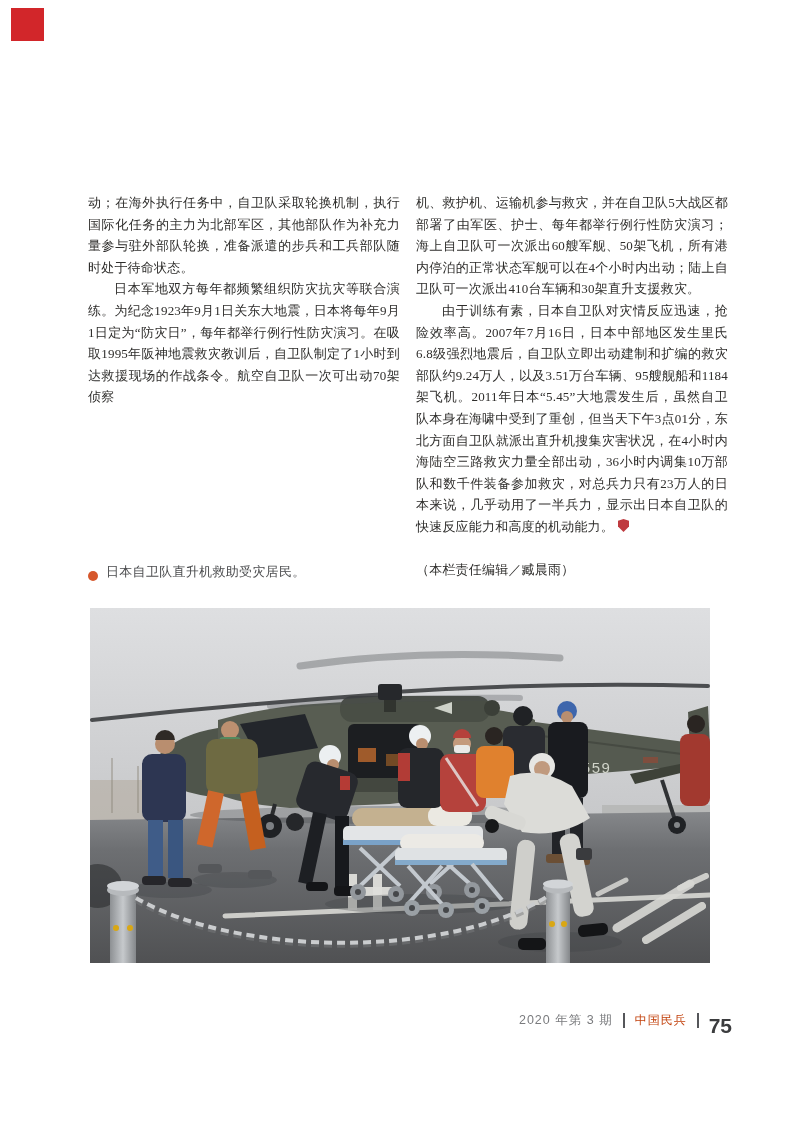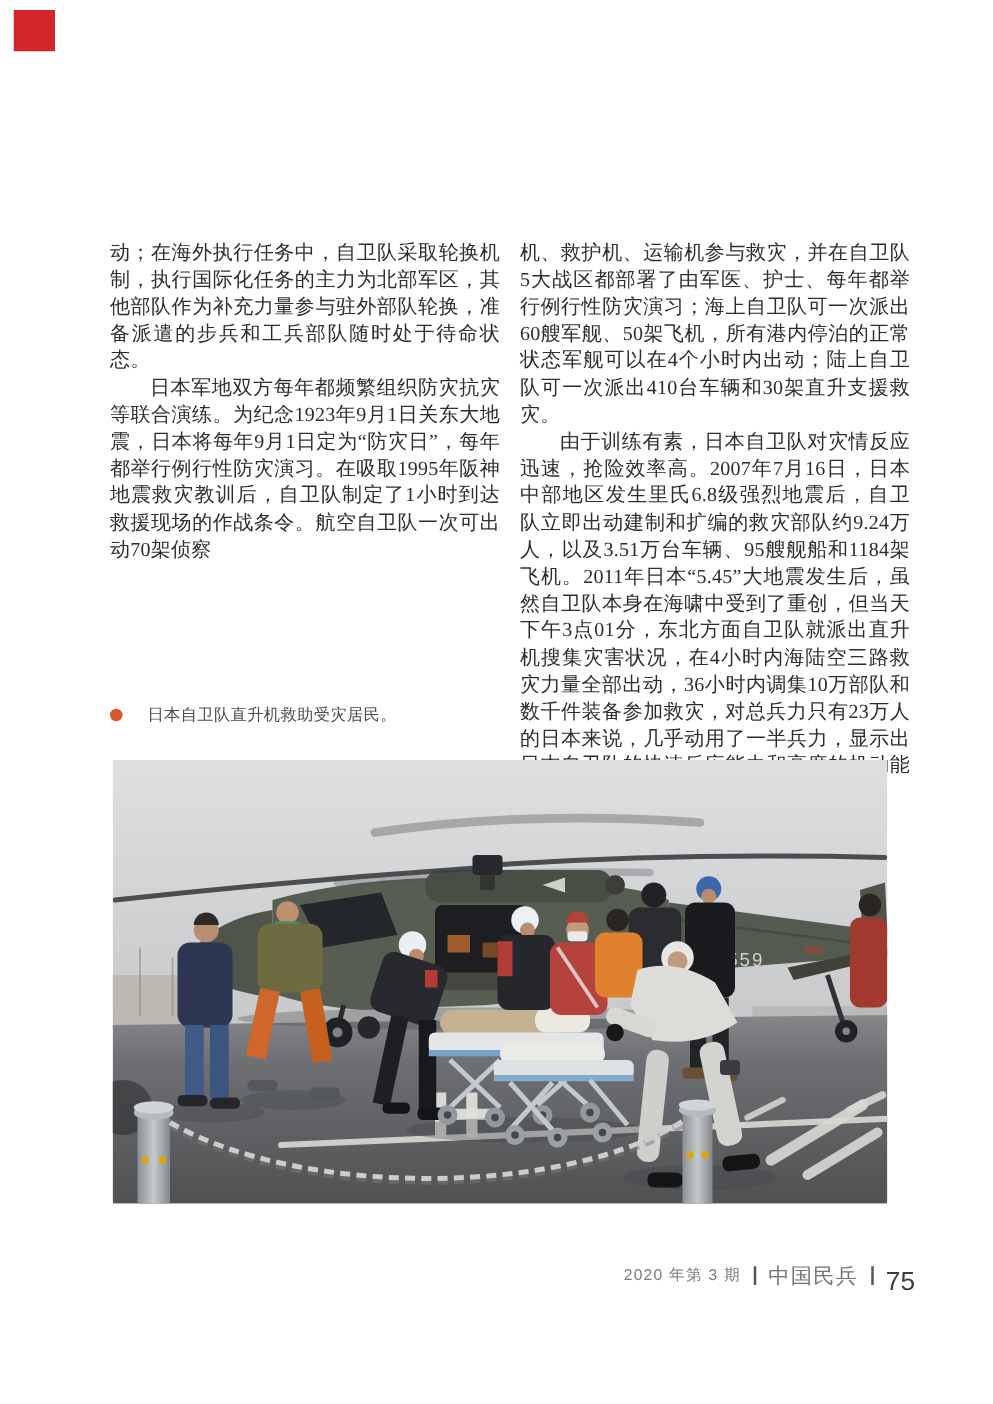--- a/index.html
+++ b/index.html
@@ -4,45 +4,45 @@
 <style>
   html,body{margin:0;padding:0;background:#ffffff;}
   .page{
     position:relative;width:794px;height:1123px;background:#ffffff;overflow:hidden;
     font-family:"Liberation Serif","DejaVu Serif",serif;
   }
   .corner-square{position:absolute;left:11px;top:8px;width:33px;height:33px;background:#d2262a;}
   .columns{position:absolute;left:88px;top:192px;width:640px;display:flex;gap:16px;}
   .col{width:312px;}
   .col p{
-    margin:0;font-size:16px;line-height:21.6px;color:#2e2d2b;
+    margin:0;font-size:13px;line-height:21.6px;color:#2e2d2b;
     text-align:justify;text-justify:inter-ideograph;letter-spacing:.2px;
   }
   .col p.indent{text-indent:2em;}
   .end-mark{
     display:inline-block;width:11px;height:13px;margin-left:4px;vertical-align:-1px;
     background:#bf3a3f;clip-path:polygon(50% 0,100% 14%,100% 58%,50% 100%,0 58%,0 14%);
   }
   .editor-line{text-align:center;margin-top:21px !important;color:#2e2d2b;}
   .caption{
-    position:absolute;left:88px;top:563px;display:flex;align-items:center;gap:20px;
+    position:absolute;left:88px;top:563px;display:flex;align-items:flex-end;gap:8px;
     font-family:Liberation Serif, serif;
   }
   .caption .bullet{width:10px;height:10px;border-radius:50%;background:#d6572c;flex:0 0 auto;}
   .caption .cap-text{font-size:13px;color:#4b4c4e;letter-spacing:.3px;}
   .photo{position:absolute;left:90px;top:608px;width:620px;height:355px;overflow:hidden;}
   .photo svg{display:block;}
   .footer{
     position:absolute;top:1006px;right:62px;height:28px;display:flex;align-items:center;gap:10px;
     font-family:"Liberation Sans","DejaVu Sans",sans-serif;
   }
   .footer .issue{font-size:12.5px;color:#7a7b7e;letter-spacing:1px;}
   .footer .divider{width:2px;height:15px;background:#55565a;}
-  .footer .magazine{font-size:17px;color:#737373;font-weight:500;letter-spacing:1px;}
-  .footer .page-number{font-size:21px;color:#3b3c3e;font-weight:400;margin-top:12px;}
+  .footer .magazine{font-size:12px;color:#c2410c;font-weight:500;letter-spacing:1px;}
+  .footer .page-number{font-size:21px;color:#3b3c3e;font-weight:700;margin-top:12px;}
 </style>
 </head>
 <body>
 
 <div class="page">
 
   <div class="corner-square"></div>
 
   <div class="columns">
     <div class="col">

